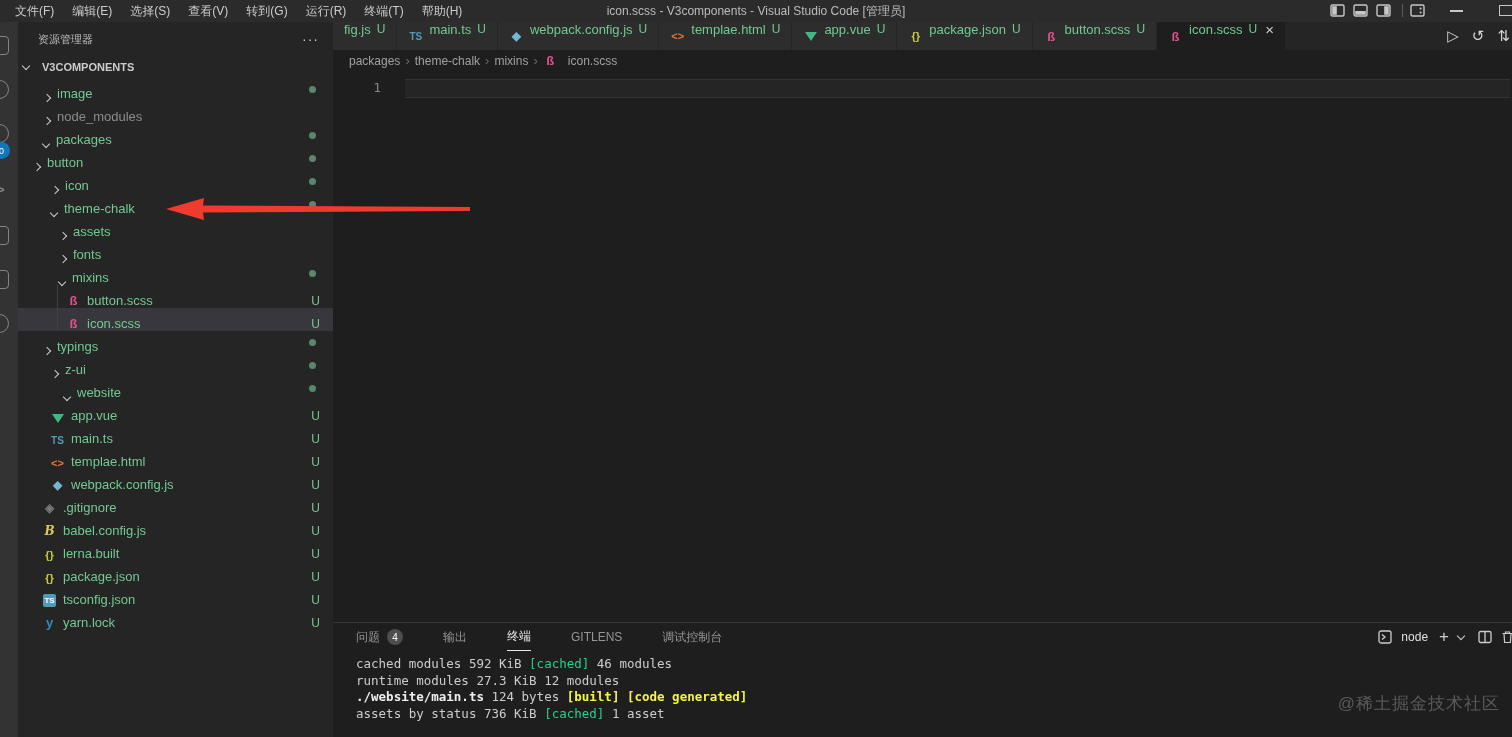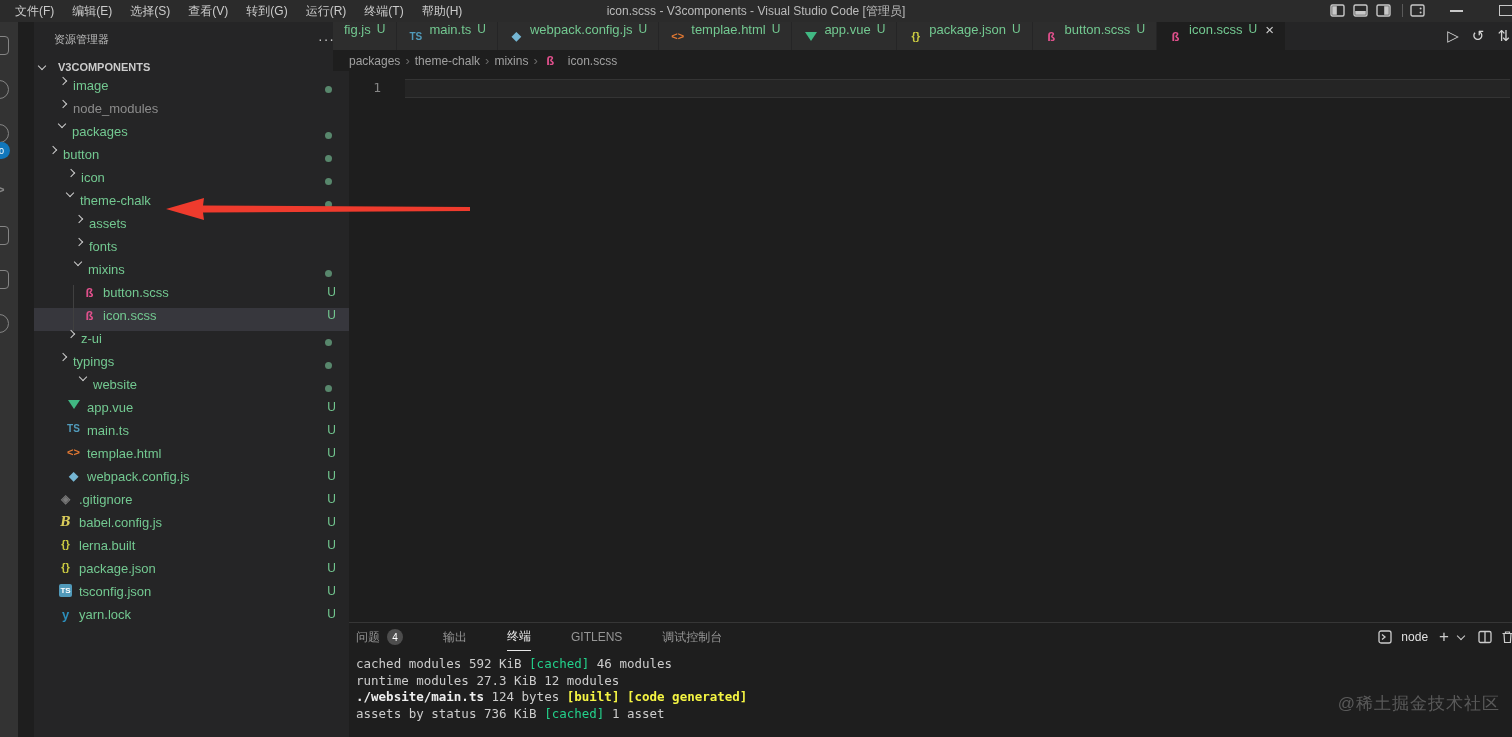--- a/index.html
+++ b/index.html
@@ -25,29 +25,29 @@
           overflow:hidden; z-index:5; }
   .aicon { position:absolute; left:-10px; width:19px; height:19px;
            border:1.6px solid #858585; }
   .aicon.rect { border-radius:4px; }
   .aicon.circ { border-radius:50%; }
   .abadge { position:absolute; left:-7px; width:17px; height:17px; border-radius:50%;
             background:#1177bb; color:#ffffff; font-size:9px; display:flex;
             align-items:center; justify-content:center; }
   .achev { position:absolute; left:-3px; color:#858585; font-size:13px; font-weight:bold; }
   
-  .sidebar { position:absolute; left:34px; top:22px; width:315px; height:715px;
+  .sidebar { position:absolute; left:18px; top:22px; width:315px; height:715px;
              background:#252526; color:#cccccc; z-index:4; }
   .sb-head { height:34px; display:flex; align-items:center; padding:0 14px 0 20px;
              font-size:11px; color:#bbbbbb; }
   .sb-more { margin-left:auto; color:#c5c5c5; font-size:14px; letter-spacing:1px; cursor:pointer; }
   .sb-section { height:22px; display:flex; align-items:center; font-size:11px;
                 font-weight:bold; color:#cccccc; padding-left:4px; cursor:pointer; }
   .tree { position:relative; }
-  .tree-row { position:relative; height:23px; display:flex; align-items:flex-start;
+  .tree-row { position:relative; height:23px; display:flex; align-items:flex-end;
               font-size:13px; cursor:pointer; }
   .tree-row.selected { background:#37373d; }
   .chev { width:6px; height:6px; border-right:1.4px solid #cccccc;
           border-bottom:1.4px solid #cccccc; flex:none; margin-right:7px; }
   .chev.closed { transform:rotate(-45deg); margin-left:2px; }
   .chev.open { transform:rotate(45deg); margin-top:-3px; margin-left:1px; }
   .fi { width:15px; flex:none; margin-right:6px; display:flex; align-items:center;
         justify-content:center; font-weight:bold; }
   .lbl-green { color:#73c991; }
   .lbl-gray { color:#8c8c8c; }
@@ -229,28 +229,28 @@
         <span class="fi" style="color: rgb(224, 80, 140); font-size: 13px;">ß</span>
         <span class="lbl-green">button.scss</span>
         <span class="badge-u">U</span>
       </div>
       <div class="tree-row selected" style="padding-left: 48px;">
         <span class="guide"></span>
         <span class="fi" style="color: rgb(224, 80, 140); font-size: 13px;">ß</span>
         <span class="lbl-green">icon.scss</span>
         <span class="badge-u">U</span>
       </div>
+      <div class="tree-row" style="padding-left: 24px;">
+        <span class="chev closed"></span>
+        <span class="lbl-green">typings</span>
+        <span class="badge-dot"></span>
+      </div>
       <div class="tree-row" style="padding-left: 32px;">
         <span class="chev closed"></span>
         <span class="lbl-green">z-ui</span>
-        <span class="badge-dot"></span>
-      </div>
-      <div class="tree-row" style="padding-left: 24px;">
-        <span class="chev closed"></span>
-        <span class="lbl-green">typings</span>
         <span class="badge-dot"></span>
       </div>
       <div class="tree-row" style="padding-left: 24px; margin-left: 21px;">
         <span class="chev open"></span>
         <span class="lbl-green">website</span>
         <span class="badge-dot"></span>
       </div>
       <div class="tree-row" style="padding-left: 32px;">
         <span class="fi">
           <span class="vue-tri"></span>

